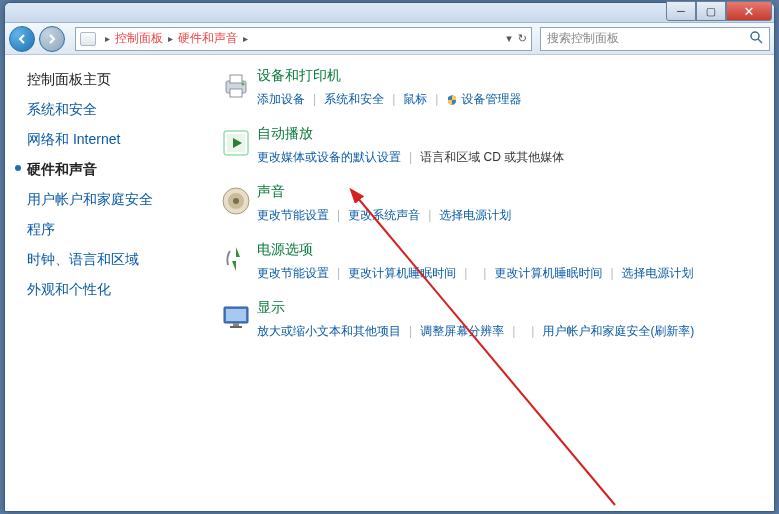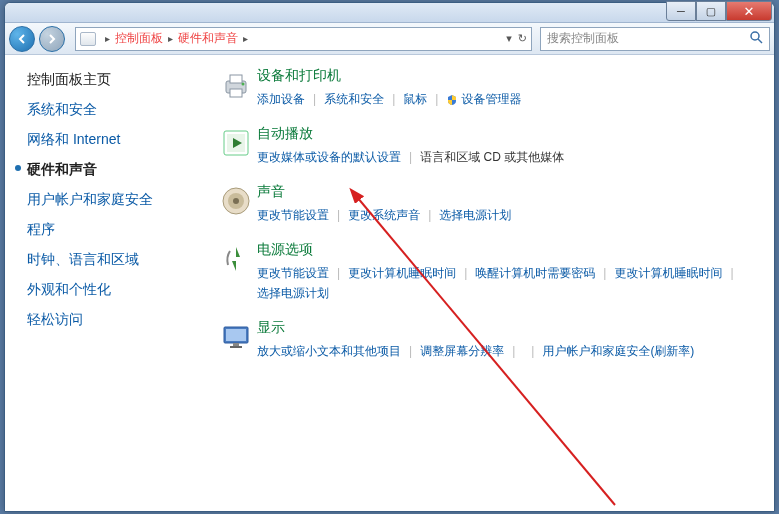--- a/index.html
+++ b/index.html
@@ -90,21 +90,20 @@
     <div class="sidebar">
       <div class="side-title">控制面板主页</div>
       <div id="side-items">
           <div class="side-item">系统和安全</div>
           <div class="side-item">网络和 Internet</div>
           <div class="side-item active">硬件和声音</div>
           <div class="side-item">用户帐户和家庭安全</div>
           <div class="side-item">程序</div>
           <div class="side-item">时钟、语言和区域</div>
           <div class="side-item">外观和个性化</div>
-          <div class="side-item">轻松访问</div>
         </div>
     </div>
     <div class="main">
       <div id="sections">
           <div class="section">
             <div class="section-icon">
               <div class="ico"><svg width="32" height="32" viewBox="0 0 32 32">
                   <rect x="6" y="12" width="20" height="12" rx="2" fill="#d0d6dc" stroke="#8a96a3"></rect>
                   <rect x="10" y="6" width="12" height="8" fill="#fff" stroke="#8a96a3"></rect>
                   <rect x="10" y="20" width="12" height="8" fill="#fff" stroke="#8a96a3"></rect>
@@ -173,21 +172,20 @@
                   <path d="M10 8 Q6 14 8 22" stroke="#888" fill="none" stroke-width="2"></path>
                 </svg></div>
             </div>
             <div class="section-body">
               <div class="section-title">电源选项</div>
               <div class="links">
                 <span class="link"><span>更改节能设置</span></span>
                 <span class="sep">|</span>
                 <span class="link"><span>更改计算机睡眠时间</span></span>
                 <span class="sep">|</span>
-                <span class="link"><span>唤醒计算机时需要密码</span></span>
                 <span class="sep">|</span>
                 <span class="link"><span>更改计算机睡眠时间</span></span>
                 <span class="sep">|</span>
                 <span class="link"><span>选择电源计划</span></span>
               </div>
             </div>
           </div>
           <div class="section">
             <div class="section-icon">
               <div class="ico"><svg width="32" height="32" viewBox="0 0 32 32">

